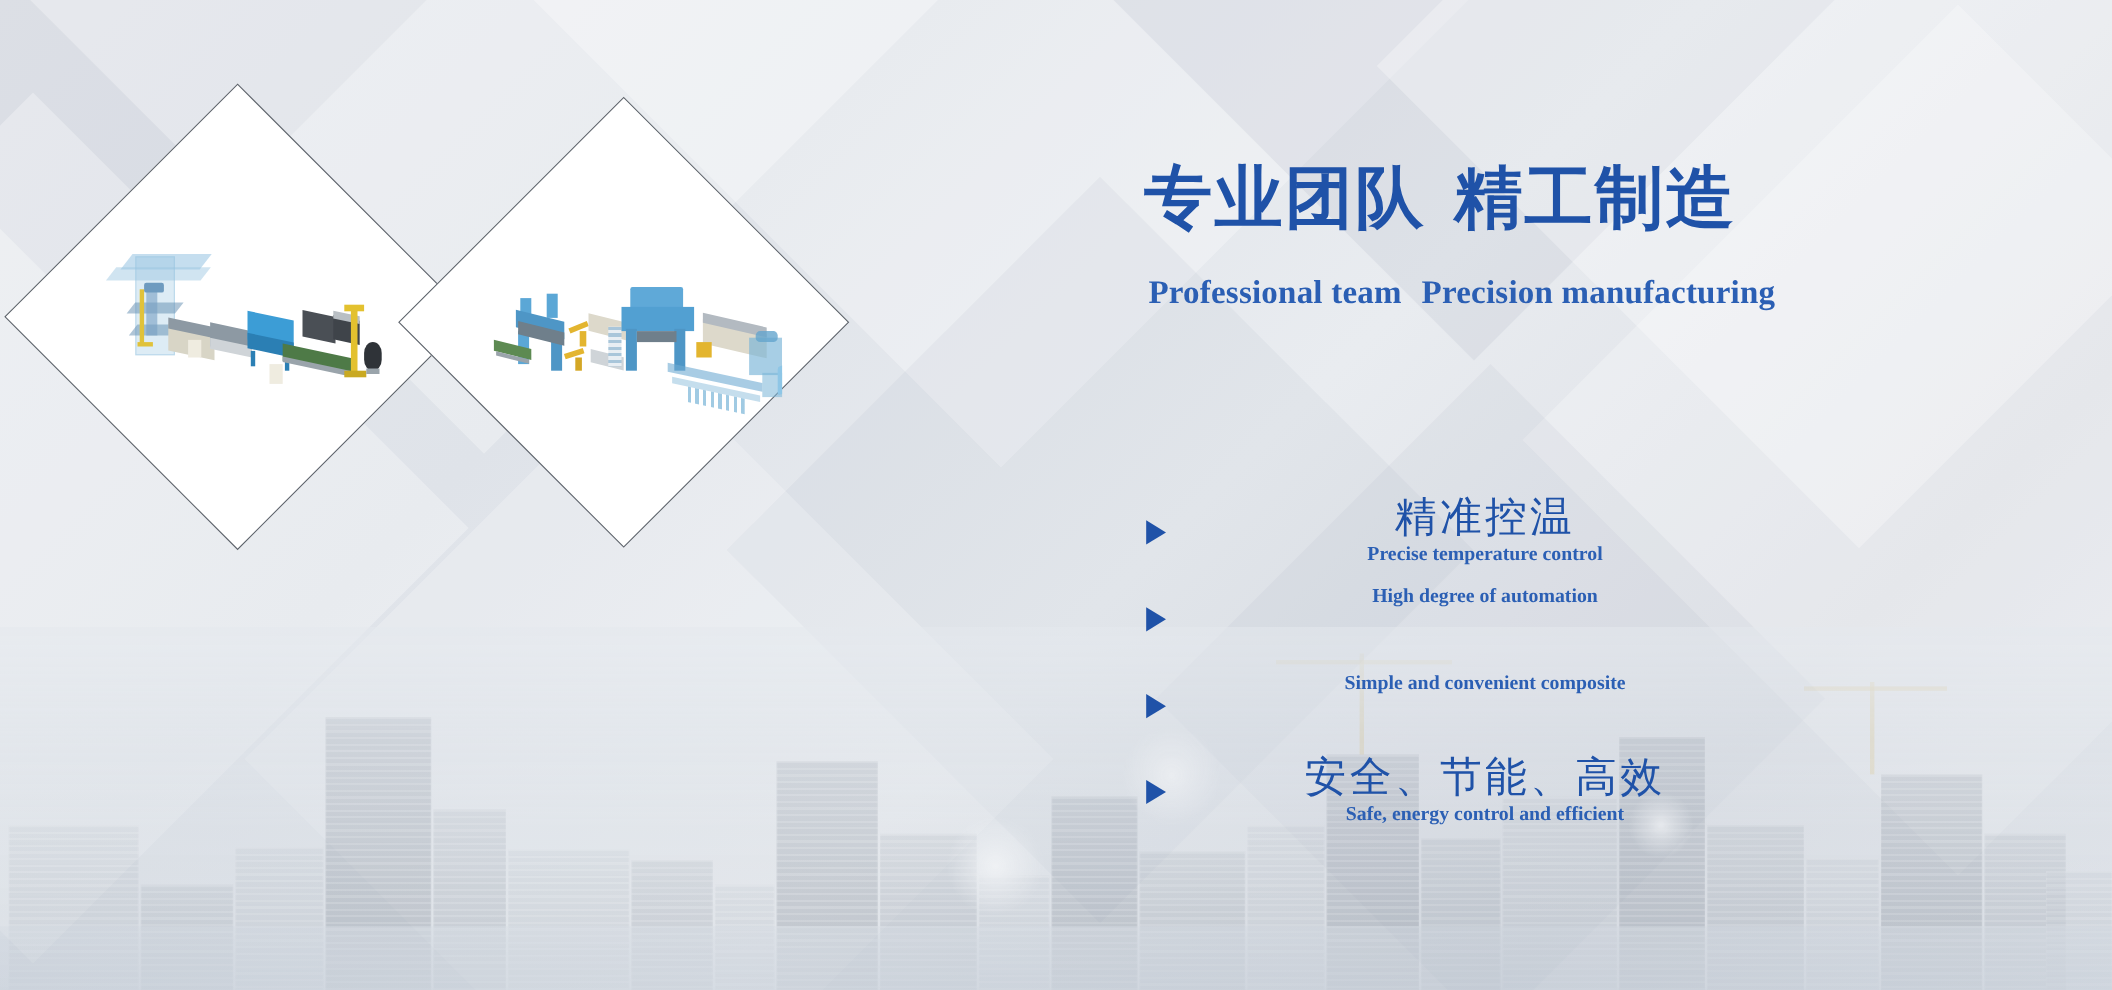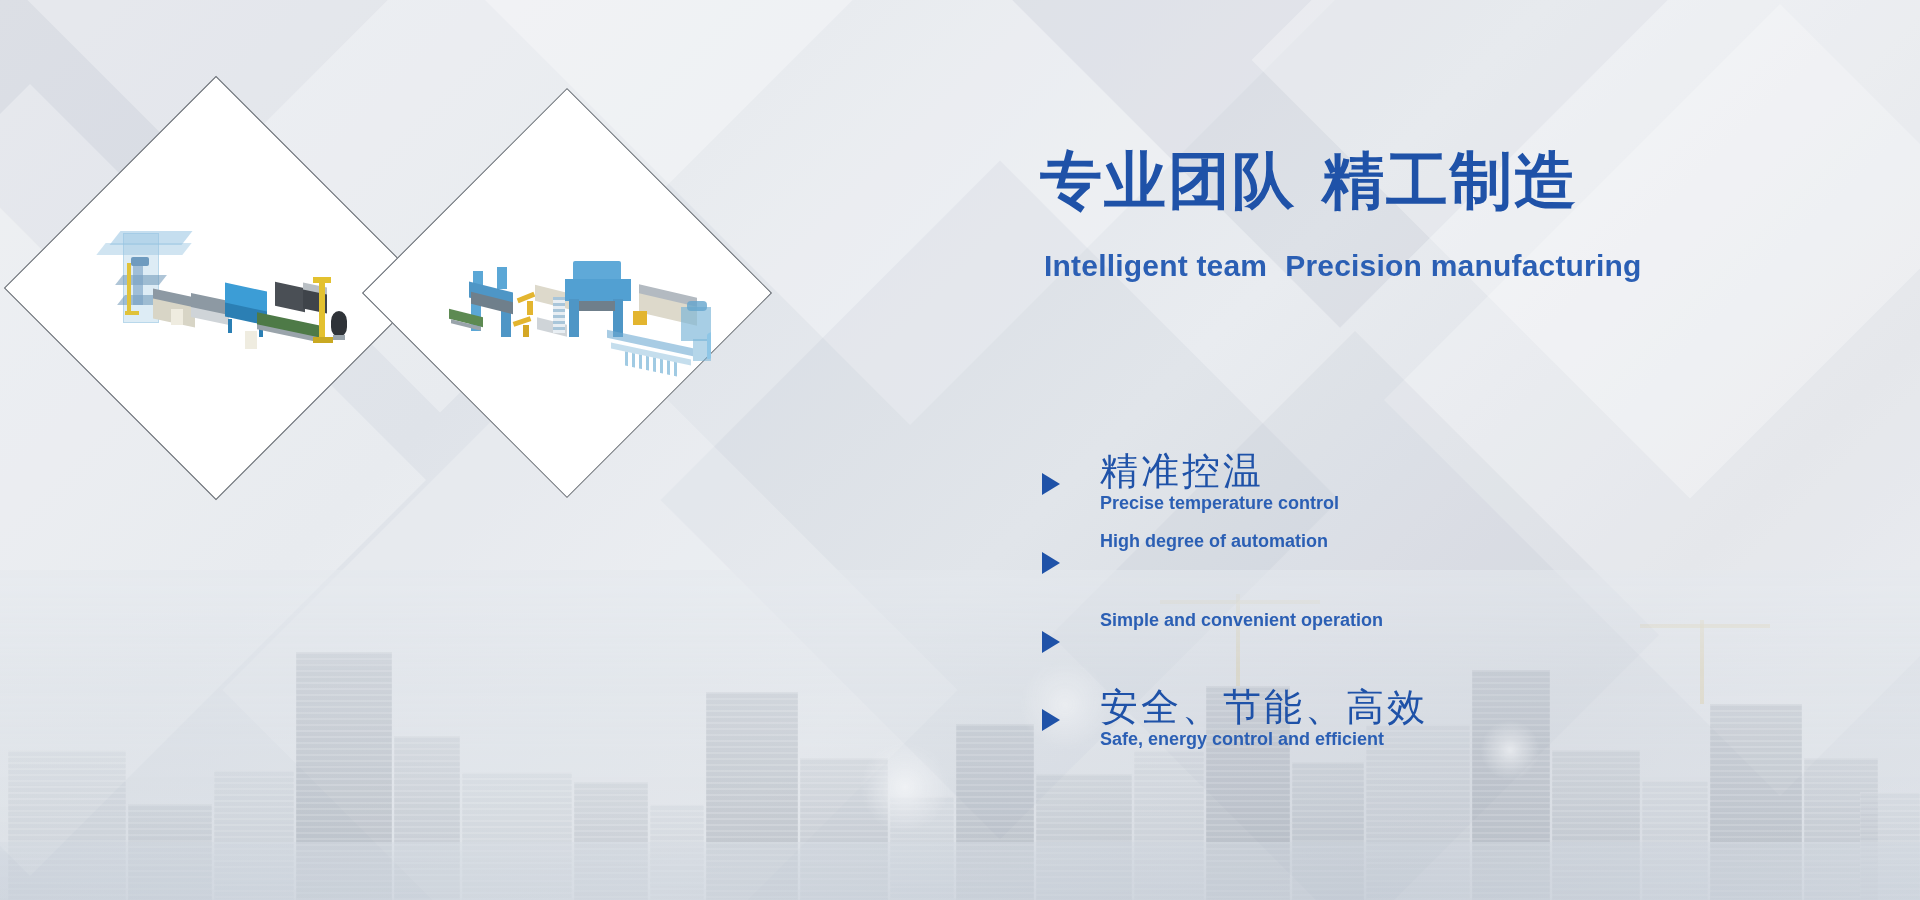--- a/index.html
+++ b/index.html
@@ -5,21 +5,21 @@
   html, body {
     margin: 0;
     padding: 0;
     background: #ffffff;
   }
   #banner {
     position: relative;
     width: 1920px;
     height: 900px;
     overflow: hidden;
-    font-family: Liberation Sans, sans-serif;
+    font-family: Liberation Serif, serif;
     background: linear-gradient(135deg, #e7eaee 0%, #dfe3e9 30%, #e9ecf0 55%, #dcdfe5 80%, #e6e9ee 100%);
   }
 
   
   .bg-layer { position: absolute; inset: 0; overflow: hidden; }
   .bg-diamond {
     position: absolute;
     transform: rotate(45deg);
     background: rgba(255,255,255,0.42);
   }
@@ -150,20 +150,21 @@
     letter-spacing: -0.1px;
     margin-top: 2px;
     white-space: nowrap;
   }
 
   .features {
     position: absolute;
     left: 1040px;
     top: 452px;
     width: 560px;
+    text-align: center;
   }
   .feature {
     position: relative;
     height: 78px;
     padding-left: 60px;
     box-sizing: border-box;
   }
   .feat-marker {
     position: absolute;
     left: 2px;
@@ -335,40 +336,40 @@
 
         <div class="mpart" style="left:250px; top:96px; width:16px; height:26px; background:#8ec6e6; transform:skewY(-18deg); border-radius:2px;"></div>
       </div>
     </div>
   </div>
 
   <div class="headline">
     <span>专业团队</span><span class="gap"></span><span>精工制造</span>
   </div>
   <div class="headline-en">
-    <span>Intelligent team</span><span class="gap"></span><span>Precision manufacturing</span>
+    <span>Professional team</span><span class="gap"></span><span>Precision manufacturing</span>
   </div>
 
 
   <div class="features">
 
     <div class="feature">
       <span class="feat-marker"></span>
       <div class="feat-cn">精准控温</div>
       <div class="feat-en">Precise temperature control</div>
     </div>
 
     <div class="feature">
       <span class="feat-marker"></span>
       <div class="feat-en">High degree of automation</div>
     </div>
 
     <div class="feature">
       <span class="feat-marker"></span>
-      <div class="feat-en">Simple and convenient operation</div>
+      <div class="feat-en">Simple and convenient composite</div>
     </div>
 
     <div class="feature">
       <span class="feat-marker"></span>
       <div class="feat-cn">安全、节能、高效</div>
       <div class="feat-en">Safe, energy control and efficient</div>
     </div>
 
   </div>
 

